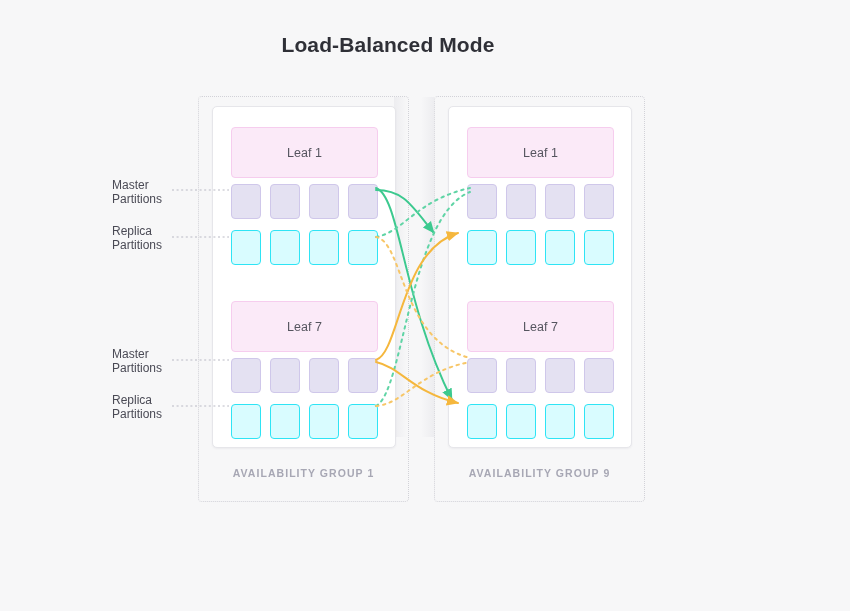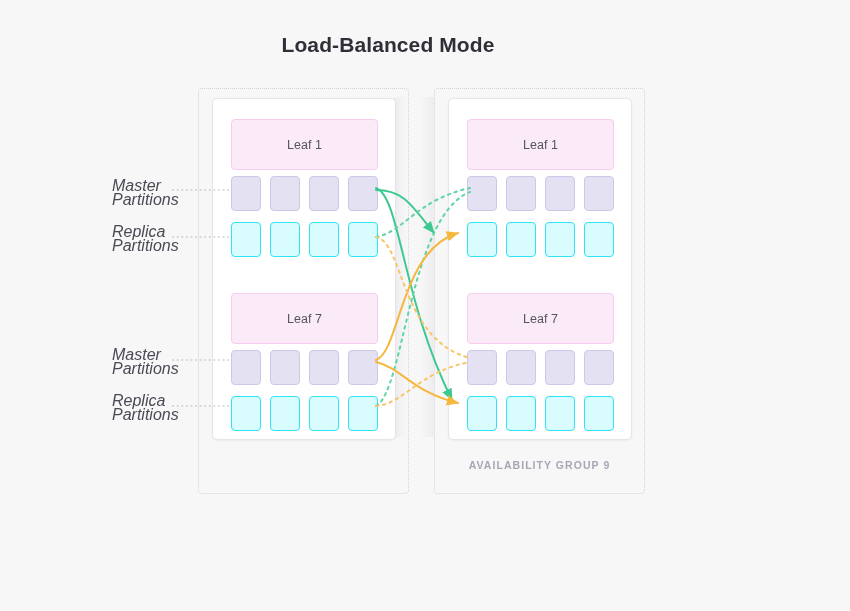--- a/index.html
+++ b/index.html
@@ -8,21 +8,21 @@
     background:#f7f7f8;
     font-family:"Liberation Sans","DejaVu Sans",sans-serif;
     overflow:hidden;position:relative;
   }
   #page-title{
     position:absolute;top:33px;left:0;width:776px;
     text-align:center;font-size:21px;font-weight:bold;
     color:#2f3037;letter-spacing:.1px;
   }
   .ag-group{
-    position:absolute;top:88px;width:209px;height:404px;
+    position:absolute;top:96px;width:209px;height:404px;
     border:1px dotted #d2d2d8;border-radius:4px;background:transparent;
   }
   #ag-group-1{left:198px;}
   #ag-group-2{left:434px;}
   .ag-label{
     position:absolute;left:0;width:100%;top:370px;
     text-align:center;font-size:10.5px;font-weight:bold;
     letter-spacing:1.05px;color:#a7a7b4;
   }
   .node-card{
@@ -41,22 +41,22 @@
   }
   .part-row{position:absolute;left:18px;width:150px;height:33px;}
   .part-row.master{top:77px;}
   .part-row.replica{top:123px;}
   .part{
     position:absolute;top:0;width:28px;height:33px;border-radius:4px;
   }
   .part.master{background:#e4e1f2;border:1.6px solid #cfc7ea;}
   .part.replica{background:#d9fcff;border:1.8px solid #2ee4f5;}
   .side-label{
-    position:absolute;font-size:16px;line-height:13.5px;
-    color:#4a4a55;white-space:pre-line;text-align:left;font-style:italic;
+    position:absolute;font-size:12px;line-height:13.5px;
+    color:#4a4a55;white-space:pre-line;text-align:left;
   }
   #label-master-1{left:112px;top:179px;}
   #label-replica-1{left:112px;top:225px;}
   #label-master-2{left:112px;top:348px;}
   #label-replica-2{left:112px;top:394px;}
   #link-layer{position:absolute;left:0;top:0;width:850px;height:611px;pointer-events:none;}
   .band{
     position:absolute;top:97px;height:340px;width:13px;
     background:linear-gradient(90deg,rgba(210,210,218,.28),rgba(250,250,252,0));
   }
@@ -109,20 +109,21 @@
       </div>
       <div class="part-row replica">
         <div class="part replica" style="left:0px"></div>
         <div class="part replica" style="left:39px"></div>
         <div class="part replica" style="left:78px"></div>
         <div class="part replica" style="left:117px"></div>
       </div>
     </div>
 
   </div>
+  <div class="ag-label">AVAILABILITY GROUP 1</div>
 </div>
 
 <div class="ag-group" id="ag-group-2">
   <div class="node-card">
 
     <div class="leaf-block top">
       <div class="leaf-box">Leaf 1</div>
       <div class="part-row master">
         <div class="part master" style="left:0px"></div>
         <div class="part master" style="left:39px"></div>

